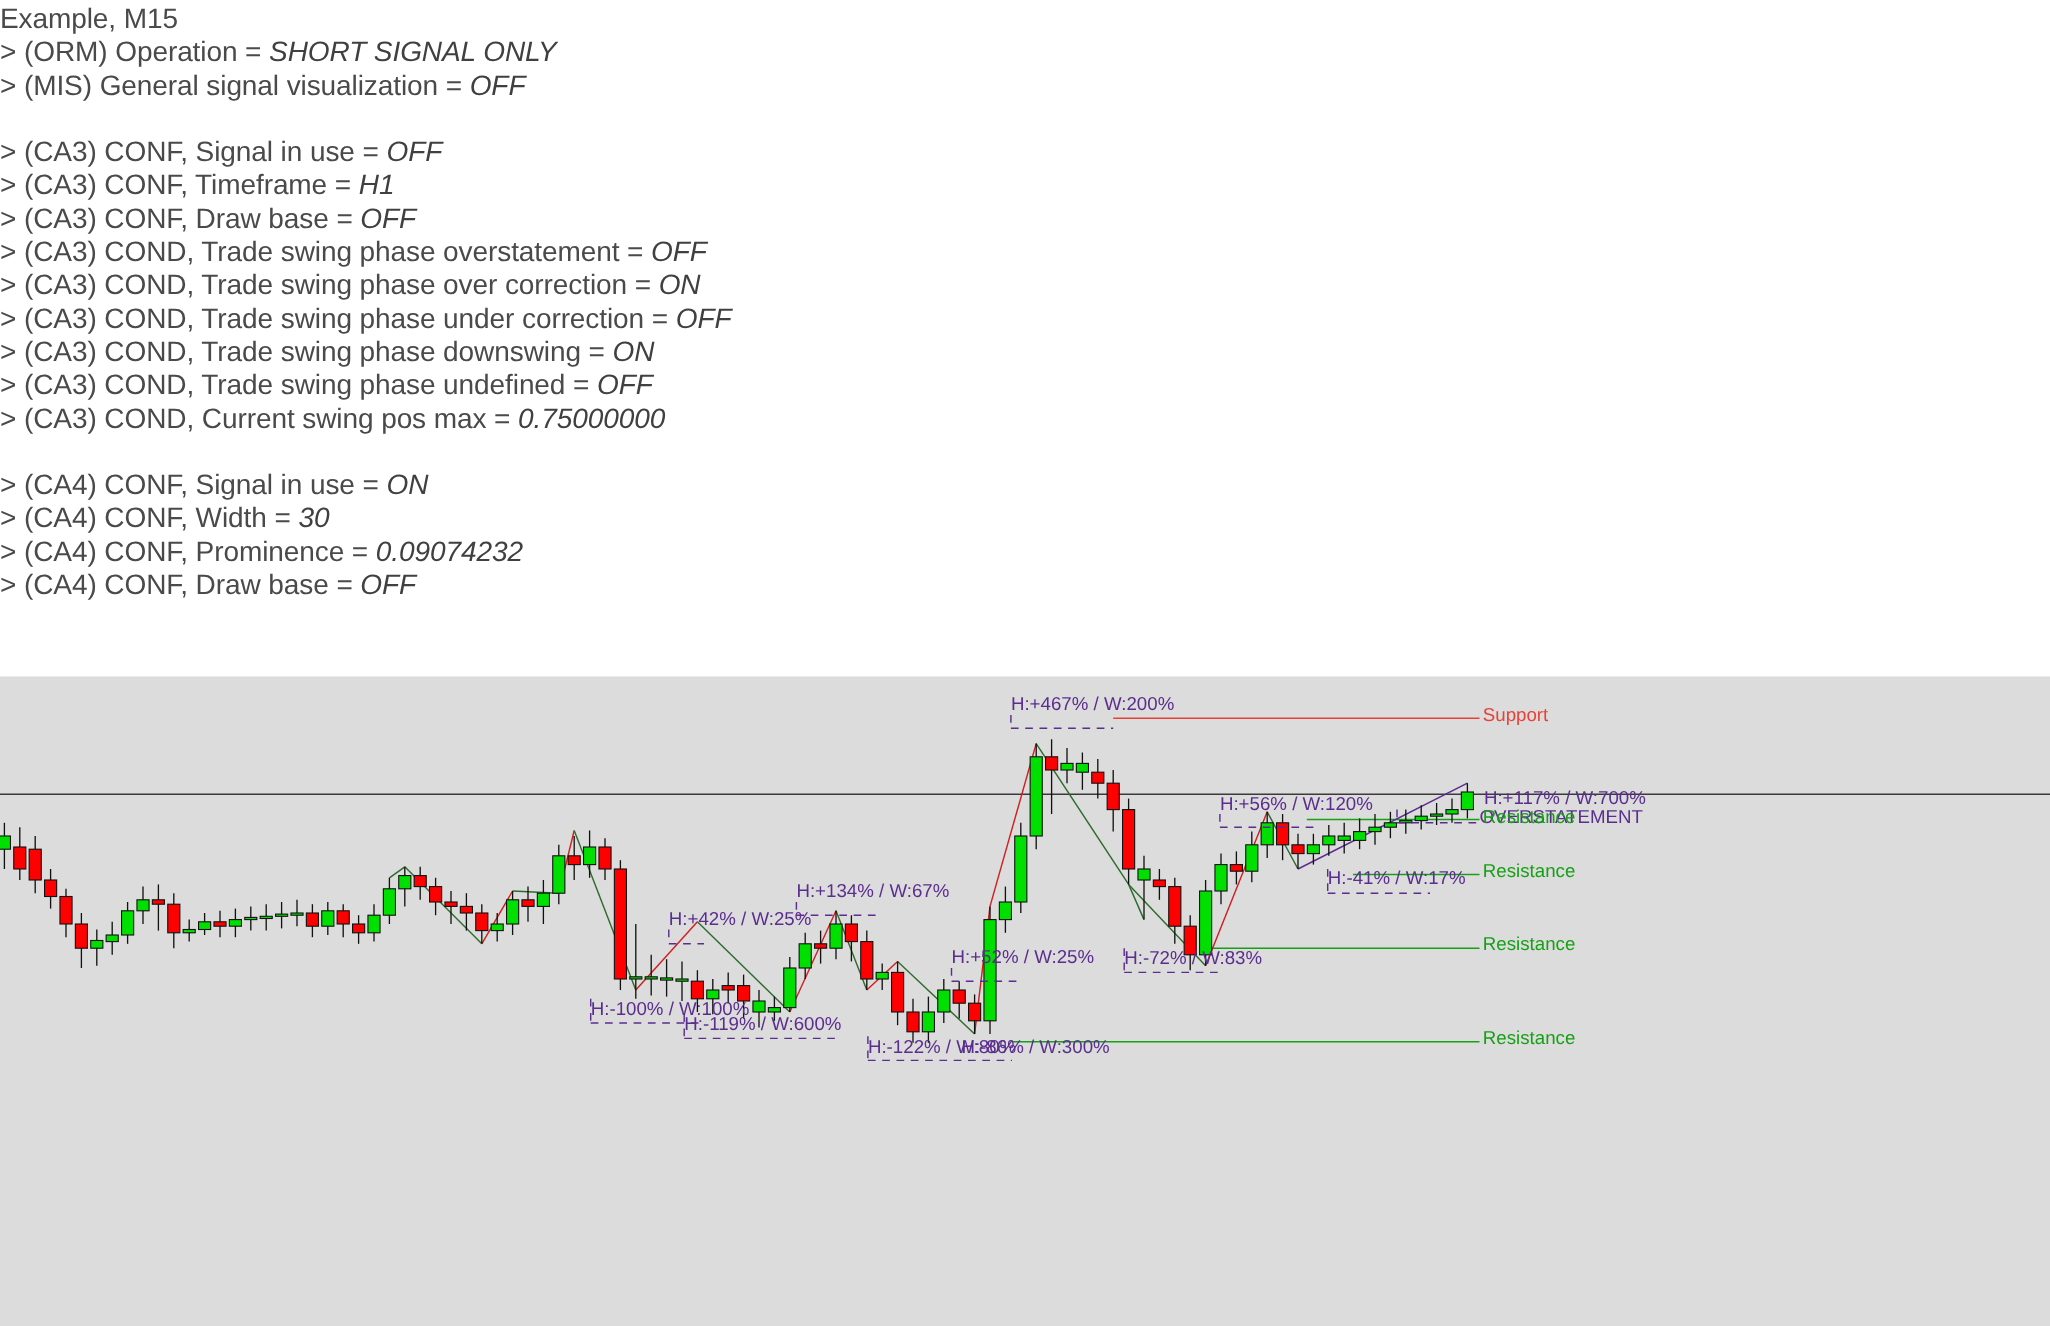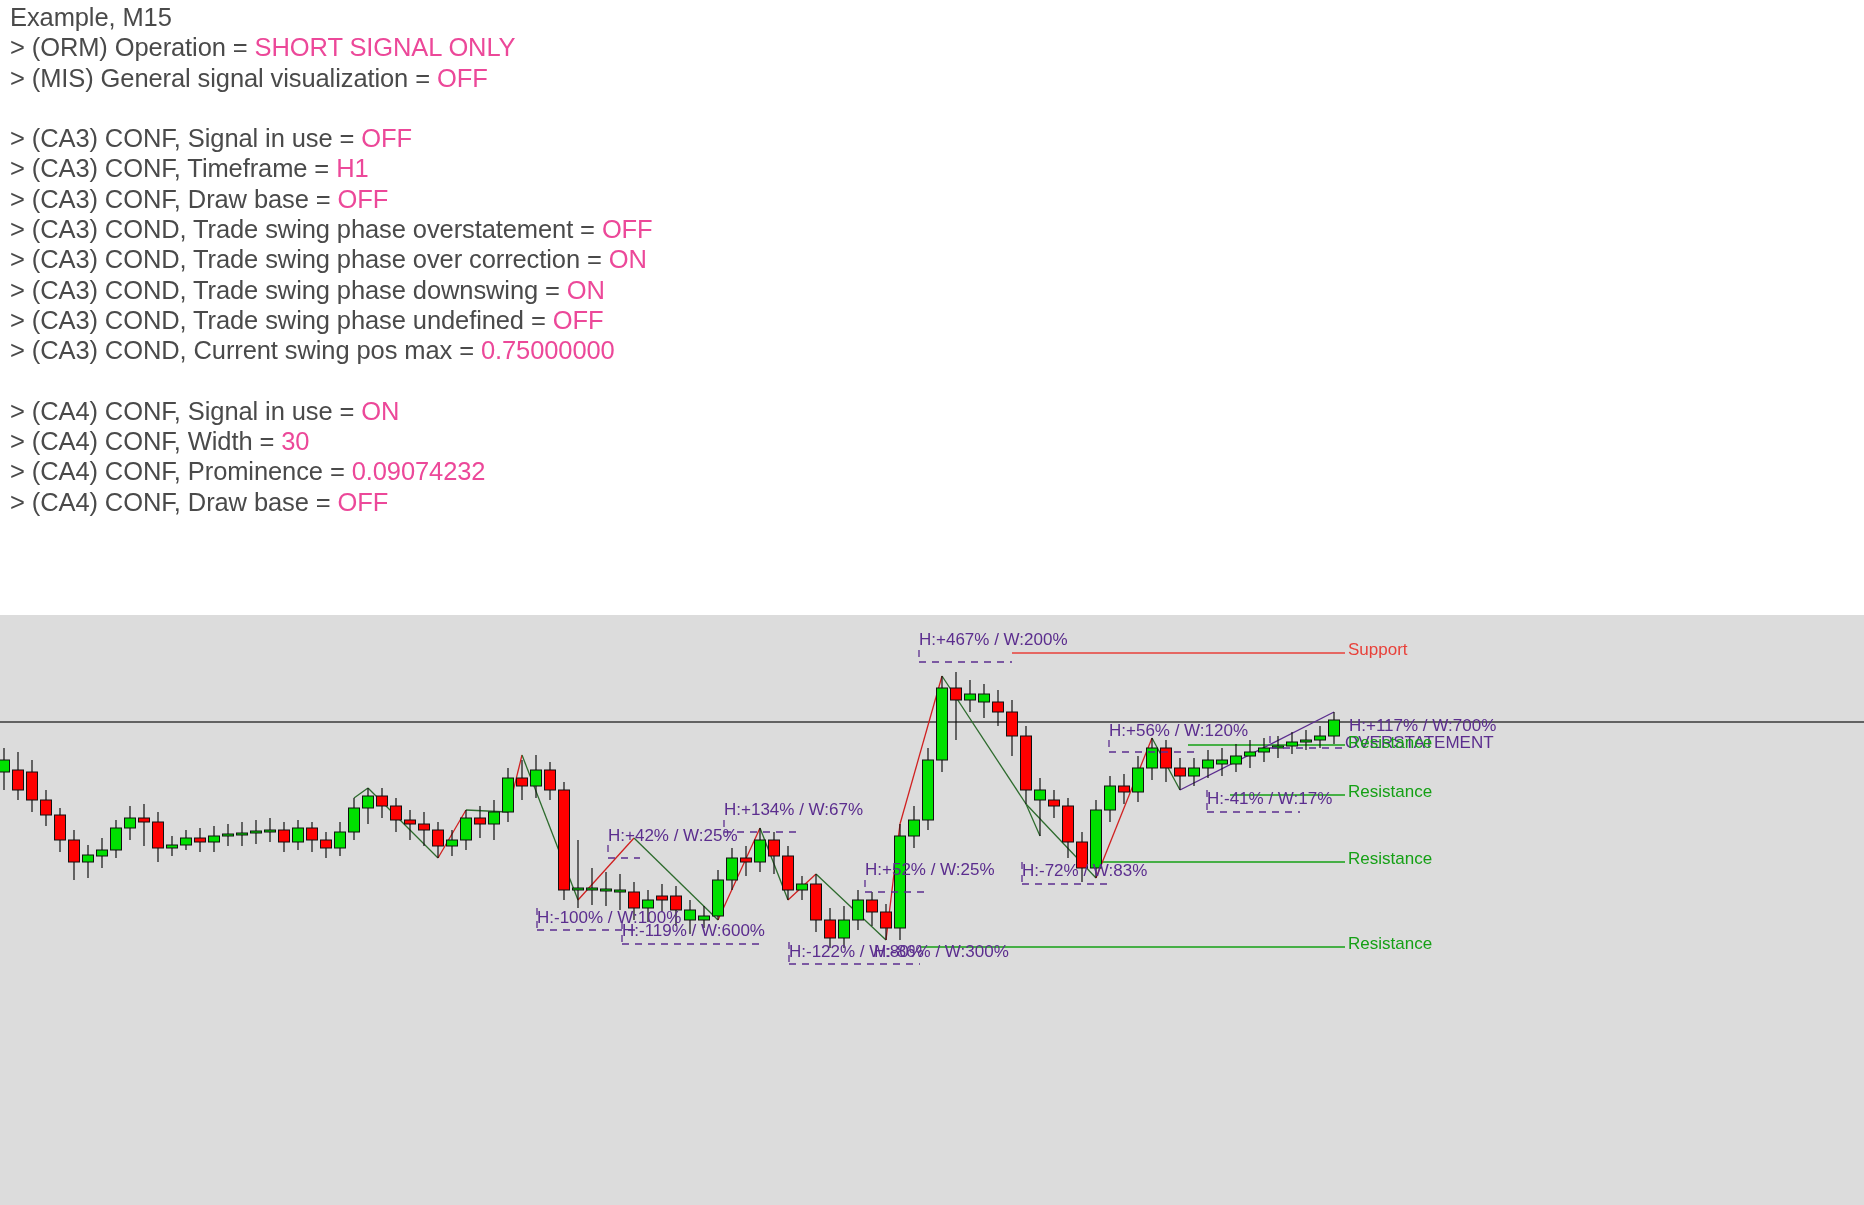--- a/index.html
+++ b/index.html
@@ -15,33 +15,33 @@
     position: relative;
   }
 
   
   #log-panel {
     position: absolute;
     left: 0; top: 0;
     width: 1864px;
     height: 724px;
     background: #ffffff;
-    padding: 2px 0 0 10px;
+    padding: 2px 0 0 0;
     box-sizing: border-box;
   }
   .log-line {
     font-size: 25.5px;
     line-height: 30.3px;
     color: #4a4a4a;
     white-space: pre;
     letter-spacing: -0.1px;
     height: 30.3px;
   }
   .log-line.blank { color: transparent; }
-  .val { color: #ec4899; }
+  .val { color: #404040; font-style: italic; }
 
   
   #chart-panel {
     position: absolute;
     left: 0; top: 615px;
     width: 1864px;
     height: 590px;
     background: #dcdcdc;
     overflow: hidden;
   }
@@ -63,20 +63,21 @@
 <div id="log-panel">
     <div class="log-line"><span>Example, M15</span></div>
     <div class="log-line"><span>&gt; (ORM) Operation = </span><span class="val">SHORT SIGNAL ONLY</span></div>
     <div class="log-line"><span>&gt; (MIS) General signal visualization = </span><span class="val">OFF</span></div>
     <div class="log-line blank"><span>&nbsp;</span></div>
     <div class="log-line"><span>&gt; (CA3) CONF, Signal in use = </span><span class="val">OFF</span></div>
     <div class="log-line"><span>&gt; (CA3) CONF, Timeframe = </span><span class="val">H1</span></div>
     <div class="log-line"><span>&gt; (CA3) CONF, Draw base = </span><span class="val">OFF</span></div>
     <div class="log-line"><span>&gt; (CA3) COND, Trade swing phase overstatement = </span><span class="val">OFF</span></div>
     <div class="log-line"><span>&gt; (CA3) COND, Trade swing phase over correction = </span><span class="val">ON</span></div>
+    <div class="log-line"><span>&gt; (CA3) COND, Trade swing phase under correction = </span><span class="val">OFF</span></div>
     <div class="log-line"><span>&gt; (CA3) COND, Trade swing phase downswing = </span><span class="val">ON</span></div>
     <div class="log-line"><span>&gt; (CA3) COND, Trade swing phase undefined = </span><span class="val">OFF</span></div>
     <div class="log-line"><span>&gt; (CA3) COND, Current swing pos max = </span><span class="val">0.75000000</span></div>
     <div class="log-line blank"><span>&nbsp;</span></div>
     <div class="log-line"><span>&gt; (CA4) CONF, Signal in use = </span><span class="val">ON</span></div>
     <div class="log-line"><span>&gt; (CA4) CONF, Width = </span><span class="val">30</span></div>
     <div class="log-line"><span>&gt; (CA4) CONF, Prominence = </span><span class="val">0.09074232</span></div>
     <div class="log-line"><span>&gt; (CA4) CONF, Draw base = </span><span class="val">OFF</span></div>
   </div>
 

